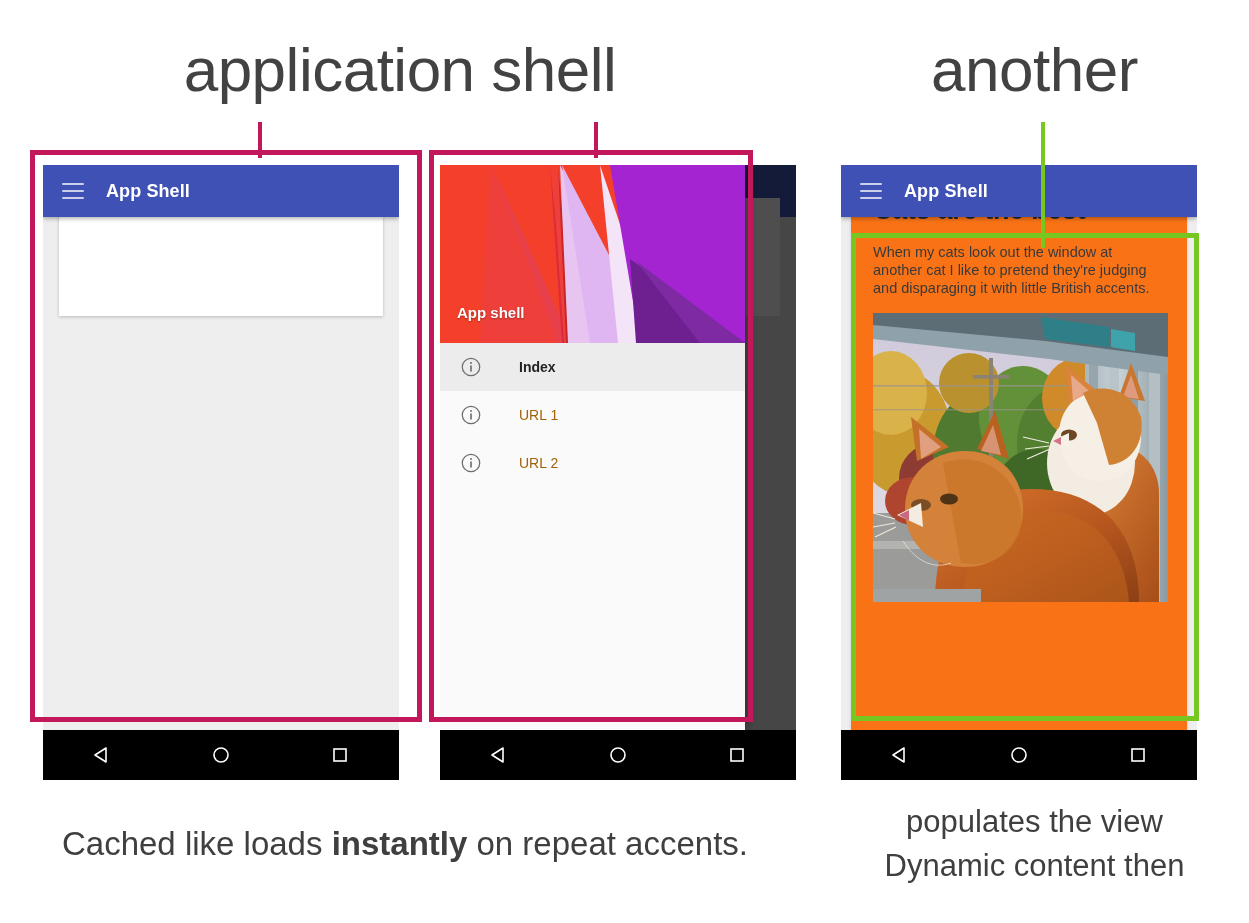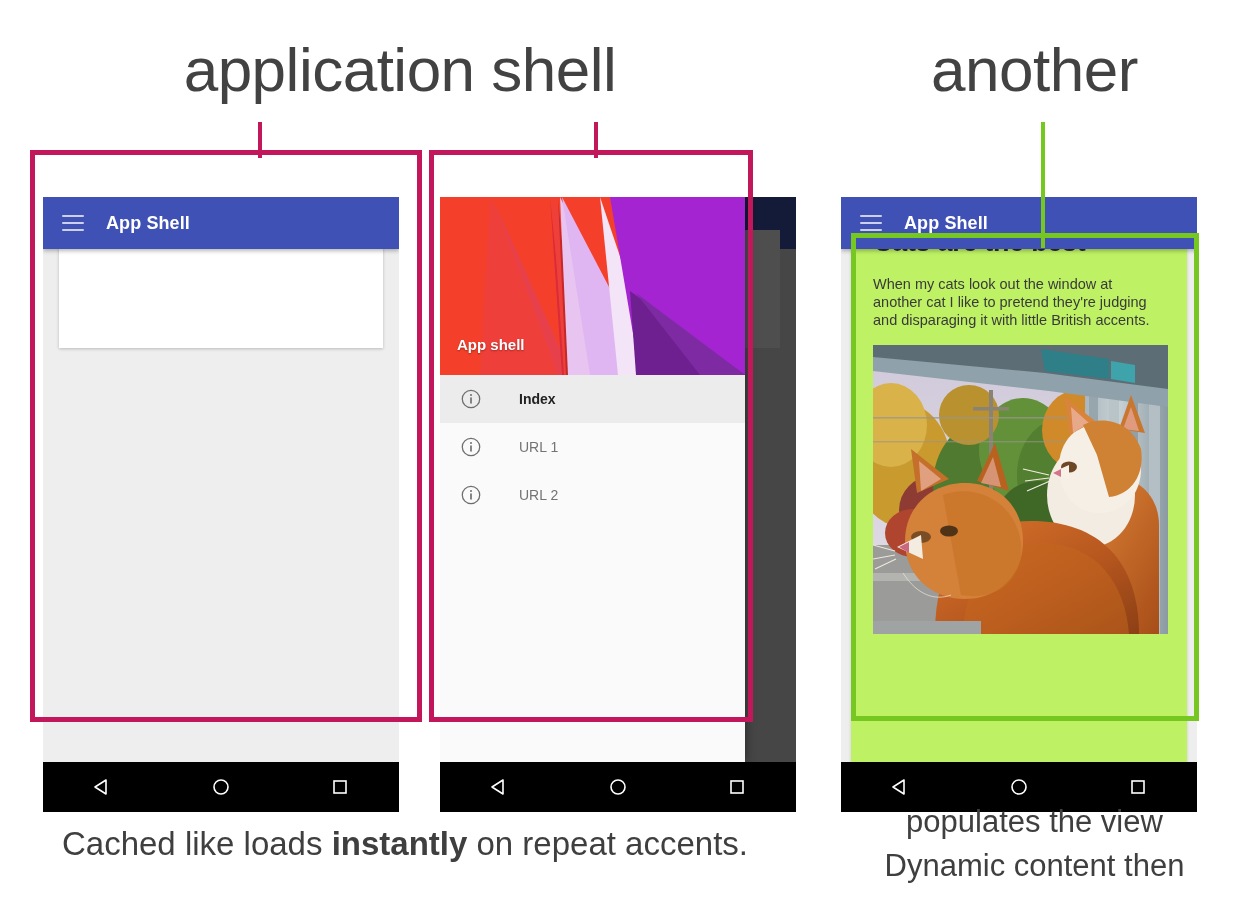--- a/index.html
+++ b/index.html
@@ -44,21 +44,20 @@
   }
   #leader-shell-1 { left: 258px; top: 122px; height: 36px; background: #C2185B; }
   #leader-shell-2 { left: 594px; top: 122px; height: 36px; background: #C2185B; }
   #leader-content { left: 1041px; top: 122px; height: 126px; background: #76C720; z-index: 40; }
 
   
   .phone {
     position: absolute;
     width: 356px;
     background: #ffffff;
-    margin-top: 32px;
   }
   #phone-1 { left: 43px; top: 165px; }
   #phone-2 { left: 440px; top: 165px; }
   #phone-3 { left: 841px; top: 165px; }
 
   .screen {
     position: relative;
     width: 356px;
     height: 565px;
     background: #eeeeee;
@@ -162,34 +161,34 @@
   .drawer-item {
     display: flex;
     align-items: center;
     height: 48px;
     padding-left: 20px;
   }
   .drawer-item.active { background: #ececec; }
   .drawer-item .label {
     margin-left: 37px;
     font-size: 14px;
-    color: #737373;
+    color: #a16207;
   }
   .drawer-item.active .label { font-weight: 700; color: #222; }
   .info-icon { width: 22px; height: 22px; flex: 0 0 auto; }
   .info-icon svg { display: block; }
 
   
   .content-page {
     position: absolute;
     left: 10px;
     top: 10px;
     right: 10px;
     bottom: 0px;
-    background: #bef264;
+    background: #f97316;
     box-shadow: 0 1px 3px rgba(0,0,0,0.16);
     overflow: hidden;
   }
   .content-inner { padding: 20px 22px 0 22px; }
   .content-title {
     font-size: 27px;
     font-weight: 700;
     color: #2b2b2b;
     margin: 0 0 17px 0;
     letter-spacing: -0.3px;

